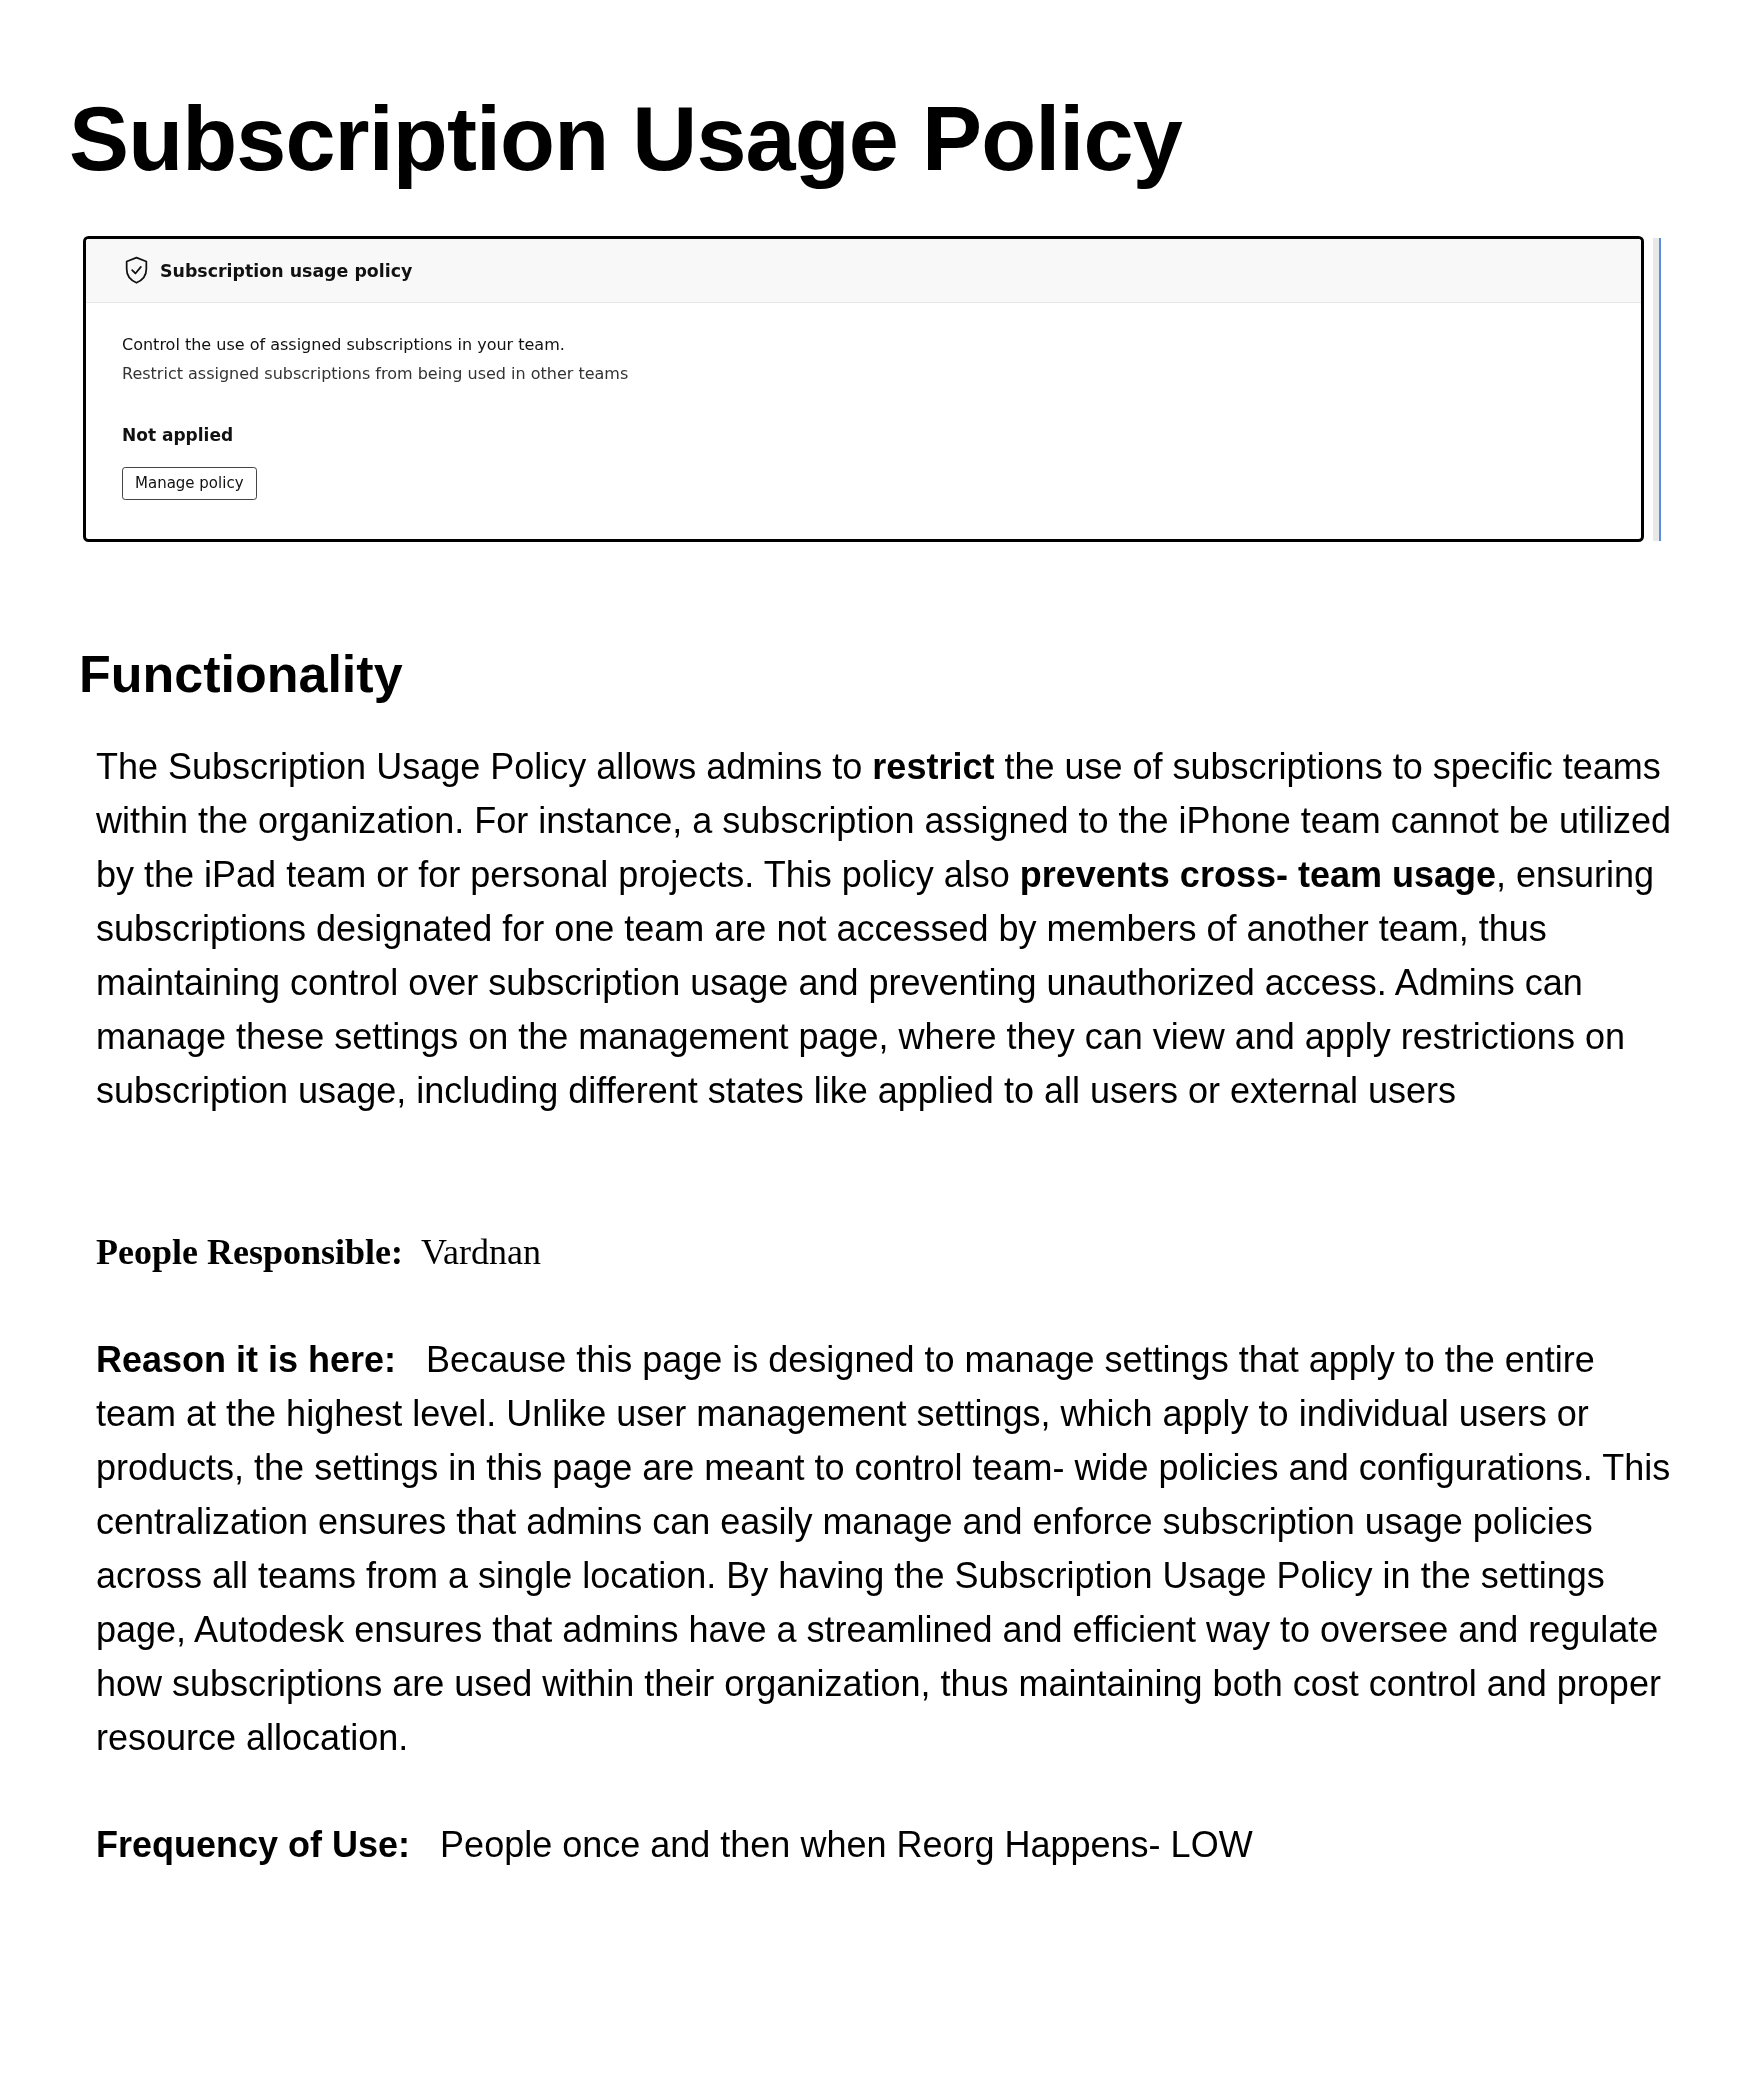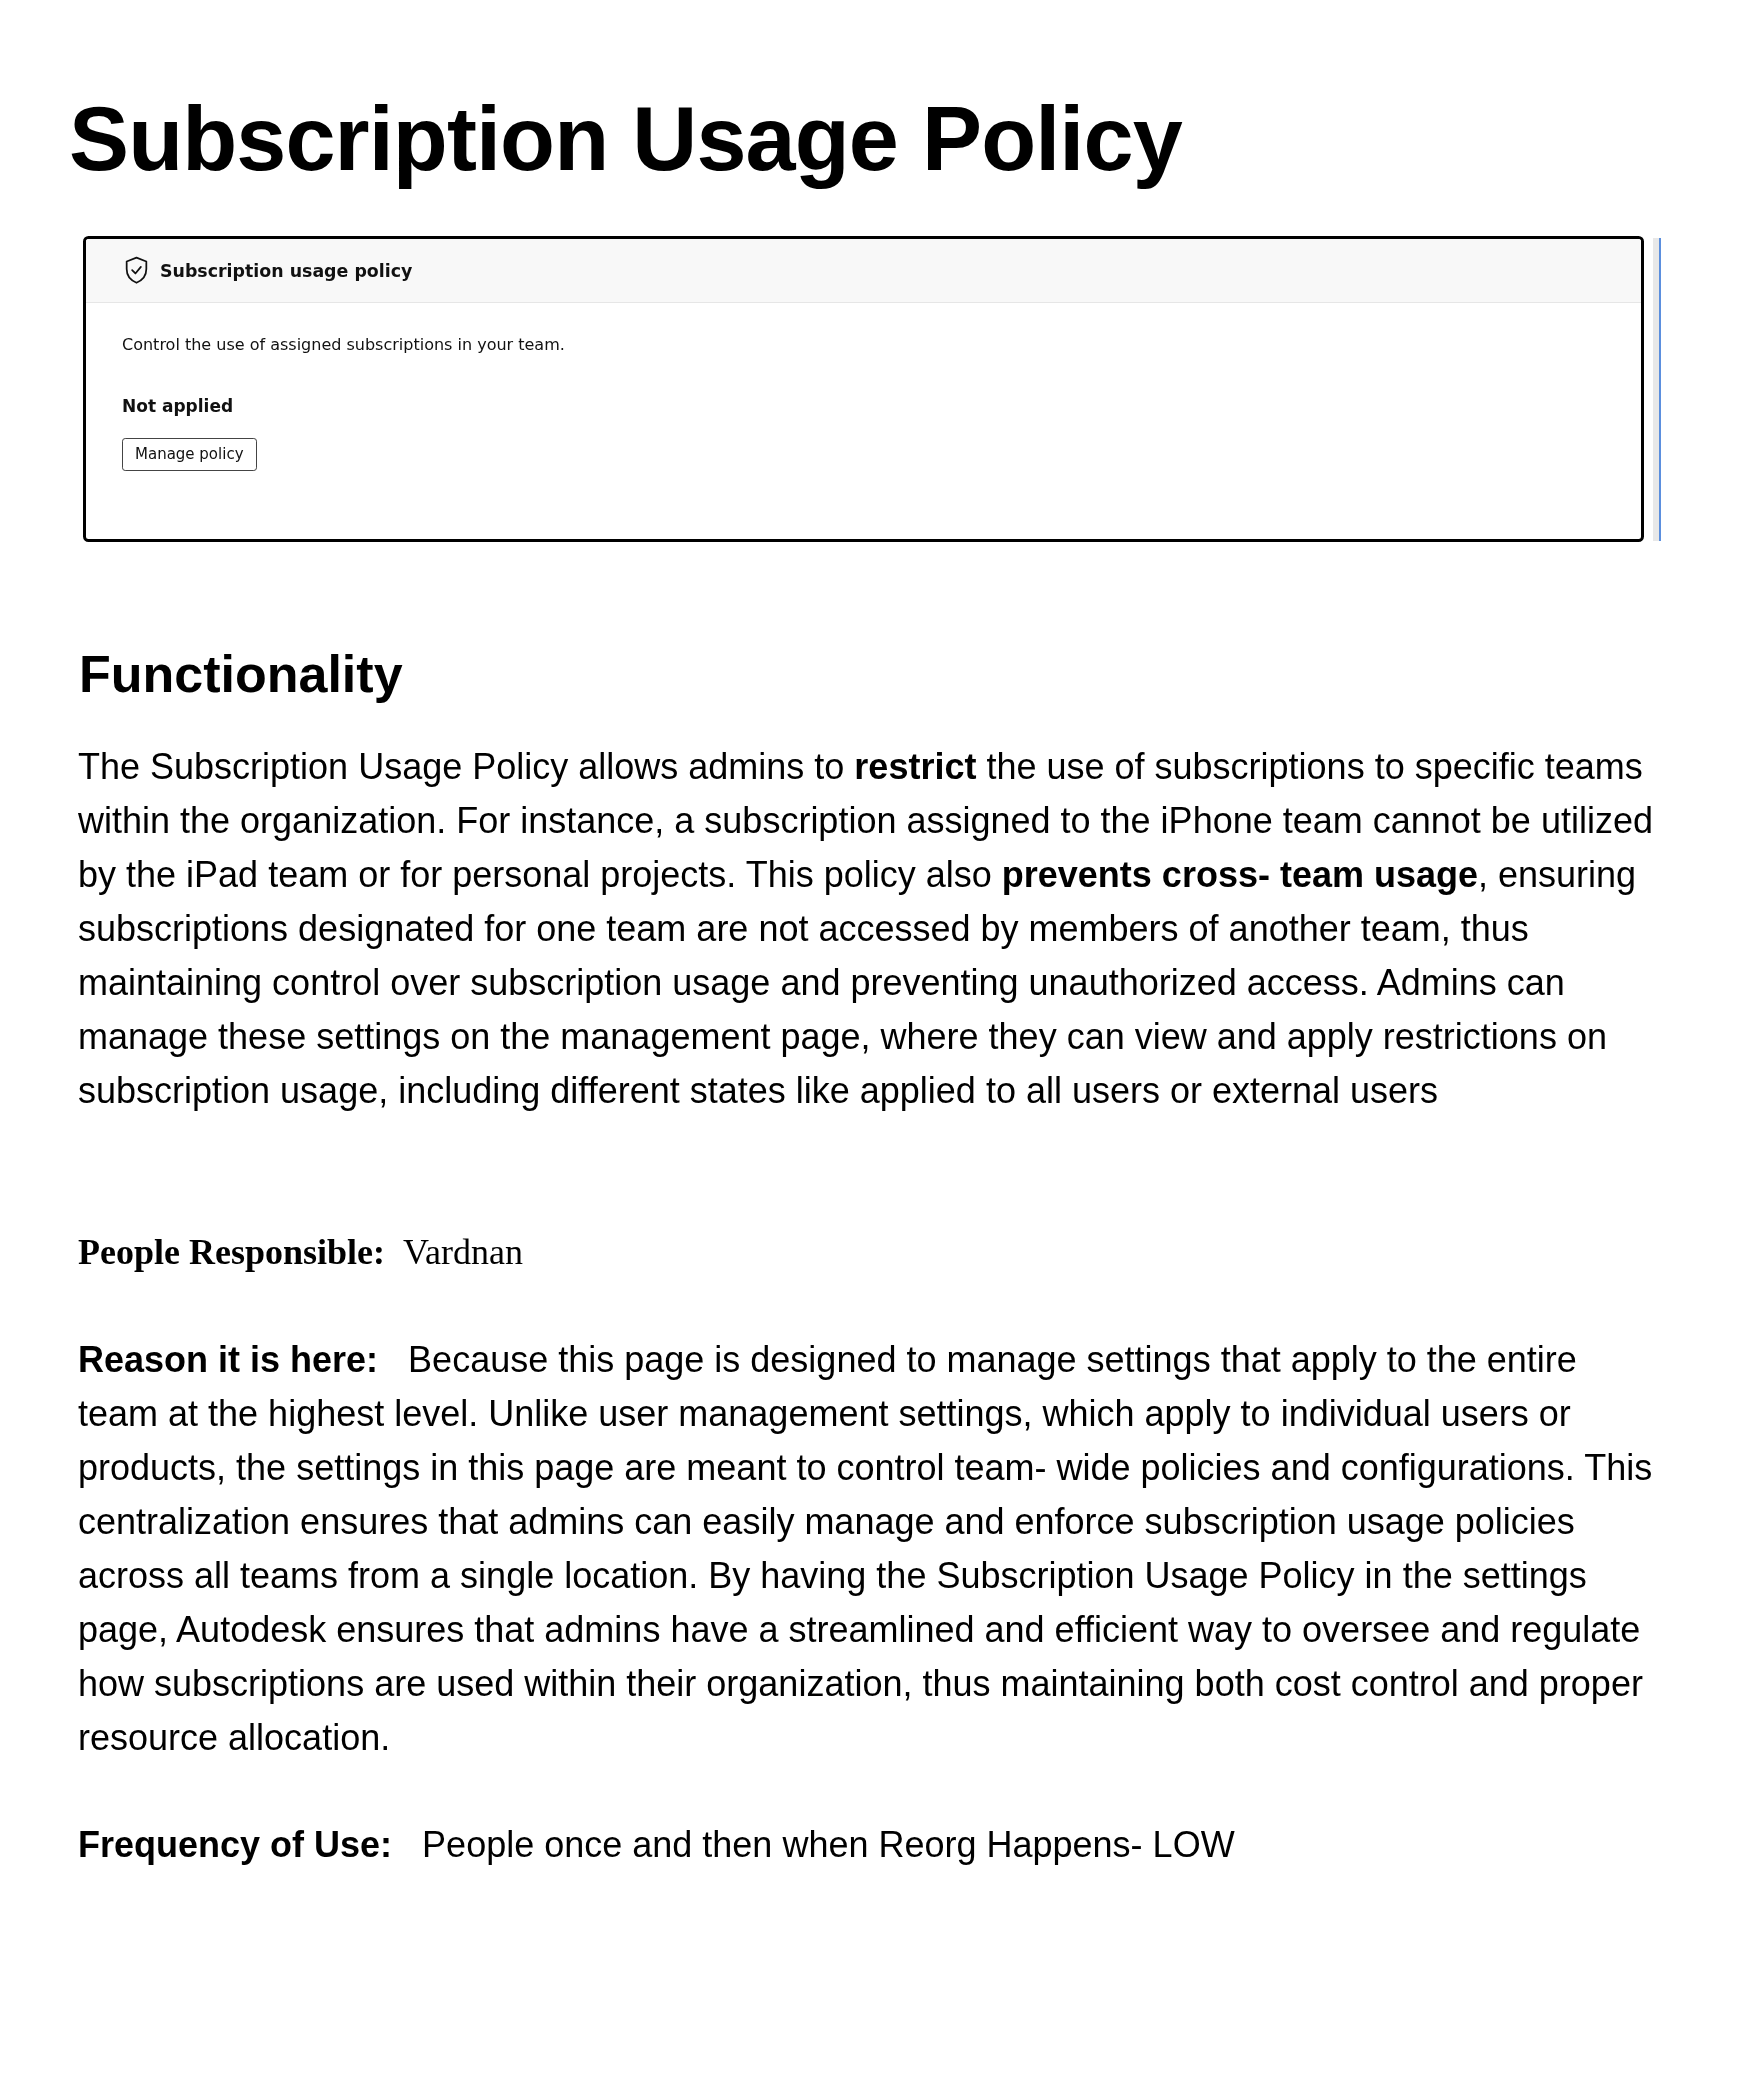--- a/index.html
+++ b/index.html
@@ -35,21 +35,21 @@
   .btn {
     margin-top: 22px; display: inline-block; font-family: "DejaVu Sans", sans-serif;
     font-size: 15px; color: #111; padding: 6.4px 12px; border: 1.4px solid #444;
     border-radius: 3.2px; background: #fff; cursor: pointer;
   }
   .h2 {
     position: absolute; left: 79px; top: 648px; margin: 0;
     font-size: 52px; font-weight: 700; line-height: 1;
   }
   .para {
-    position: absolute; left: 78px; width: 1587px;
+    position: absolute; left: 96px; width: 1587px;
     font-size: 36px; line-height: 54px; margin: 0;
   }
   .para b { font-weight: 700; }
   .p-func { top: 740px; }
   .p-people { top: 1225px; font-family: Liberation Serif, serif; }
   .p-reason { top: 1333px; }
   .p-freq { top: 1818px; }
 </style>
 </head>
 <body>
@@ -61,20 +61,21 @@
   <div class="card">
     <div class="card-header">
       <svg class="shield" viewBox="0 0 24 26">
         <path d="M12 1.5 L21 5 V12 C21 18 17 22.5 12 24.5 C7 22.5 3 18 3 12 V5 Z" fill="none" stroke="#111" stroke-width="1.6" stroke-linejoin="round"></path>
         <path d="M8 13 L11 16 L16 10" fill="none" stroke="#111" stroke-width="1.6" stroke-linecap="round" stroke-linejoin="round"></path>
       </svg>
       <span class="card-title">Subscription usage policy</span>
     </div>
     <div class="card-body">
       <div class="line1">Control the use of assigned subscriptions in your team.</div>
+      <div class="line2">Restrict assigned subscriptions from being used in other teams</div>
       <div class="status">Not applied</div>
       <button class="btn">Manage policy</button>
     </div>
   </div>
 </div>
 
 <h2 class="h2">Functionality</h2>
 
 <p class="para p-func"><span>The Subscription Usage Policy allows admins to </span><b>restrict</b><span>  the use of subscriptions to specific teams within the organization. For instance, a subscription assigned to the iPhone team cannot be utilized by the iPad team or for personal projects. This policy also </span><b>prevents cross- team usage</b><span>, ensuring subscriptions designated for one team are not accessed by members of another team, thus maintaining control over subscription usage and preventing unauthorized access. Admins can manage these settings on the management page, where they can view and apply restrictions on subscription usage, including different states like applied to all users or external users</span></p>
 

